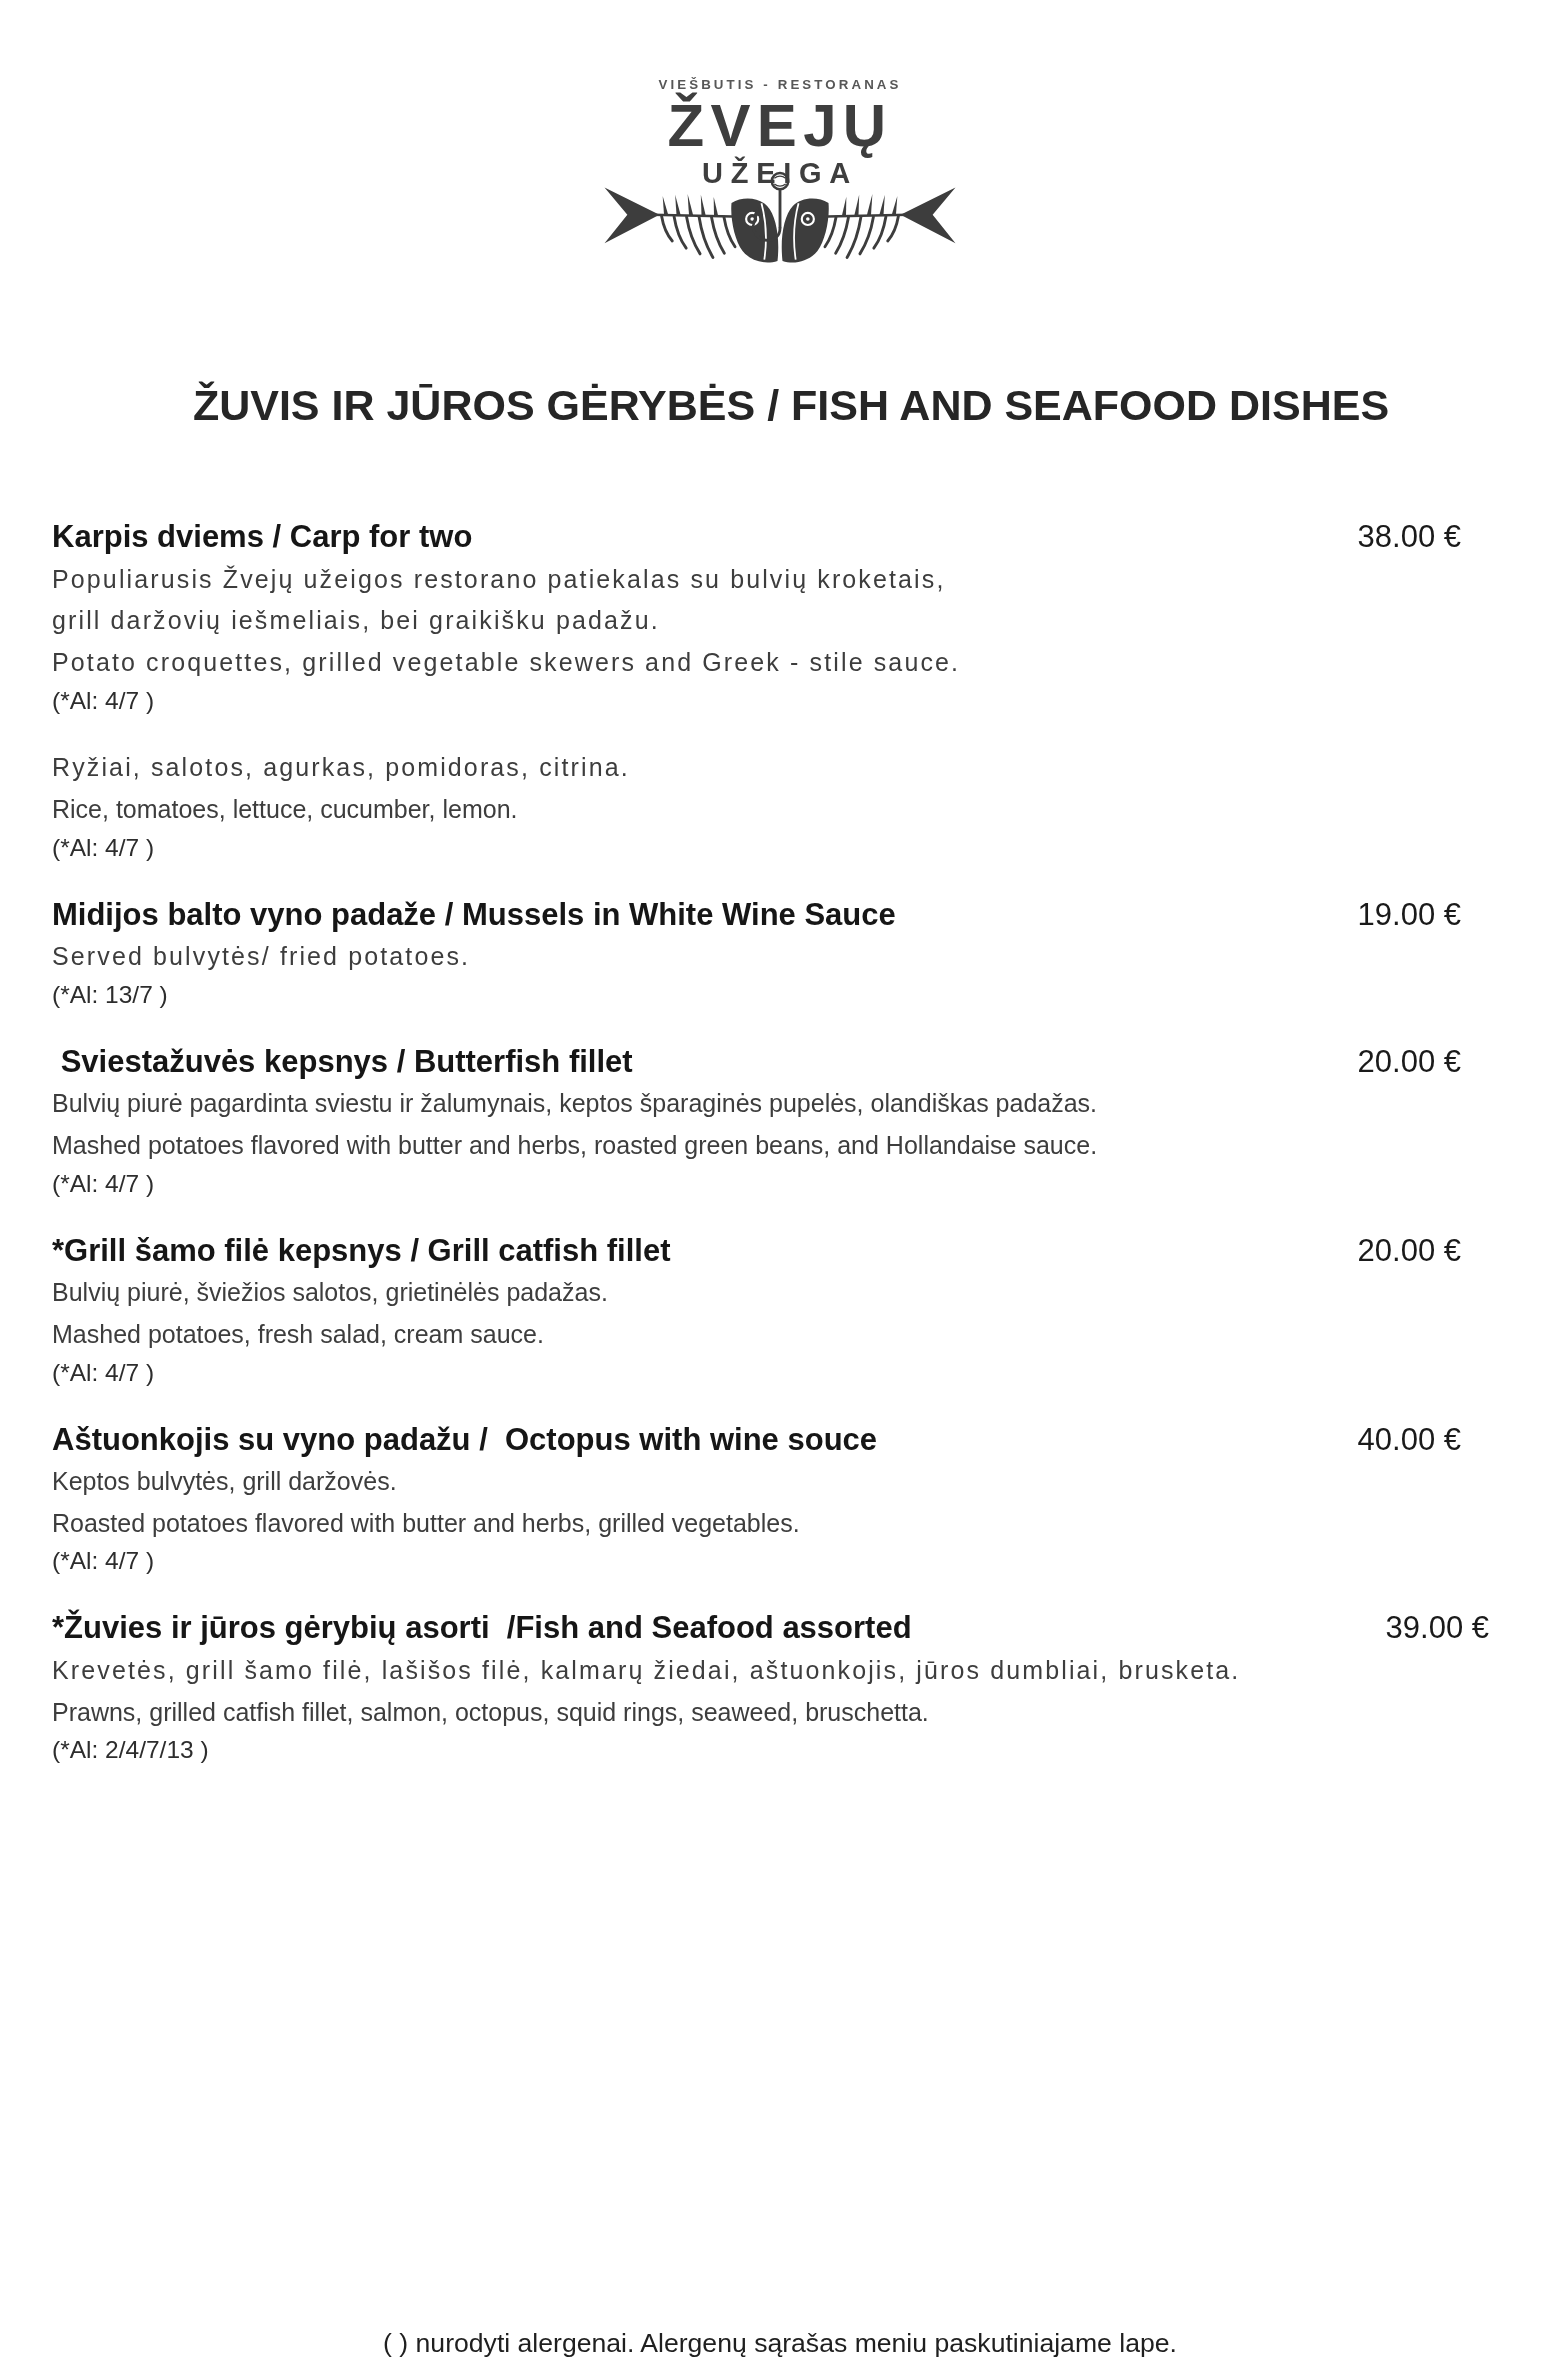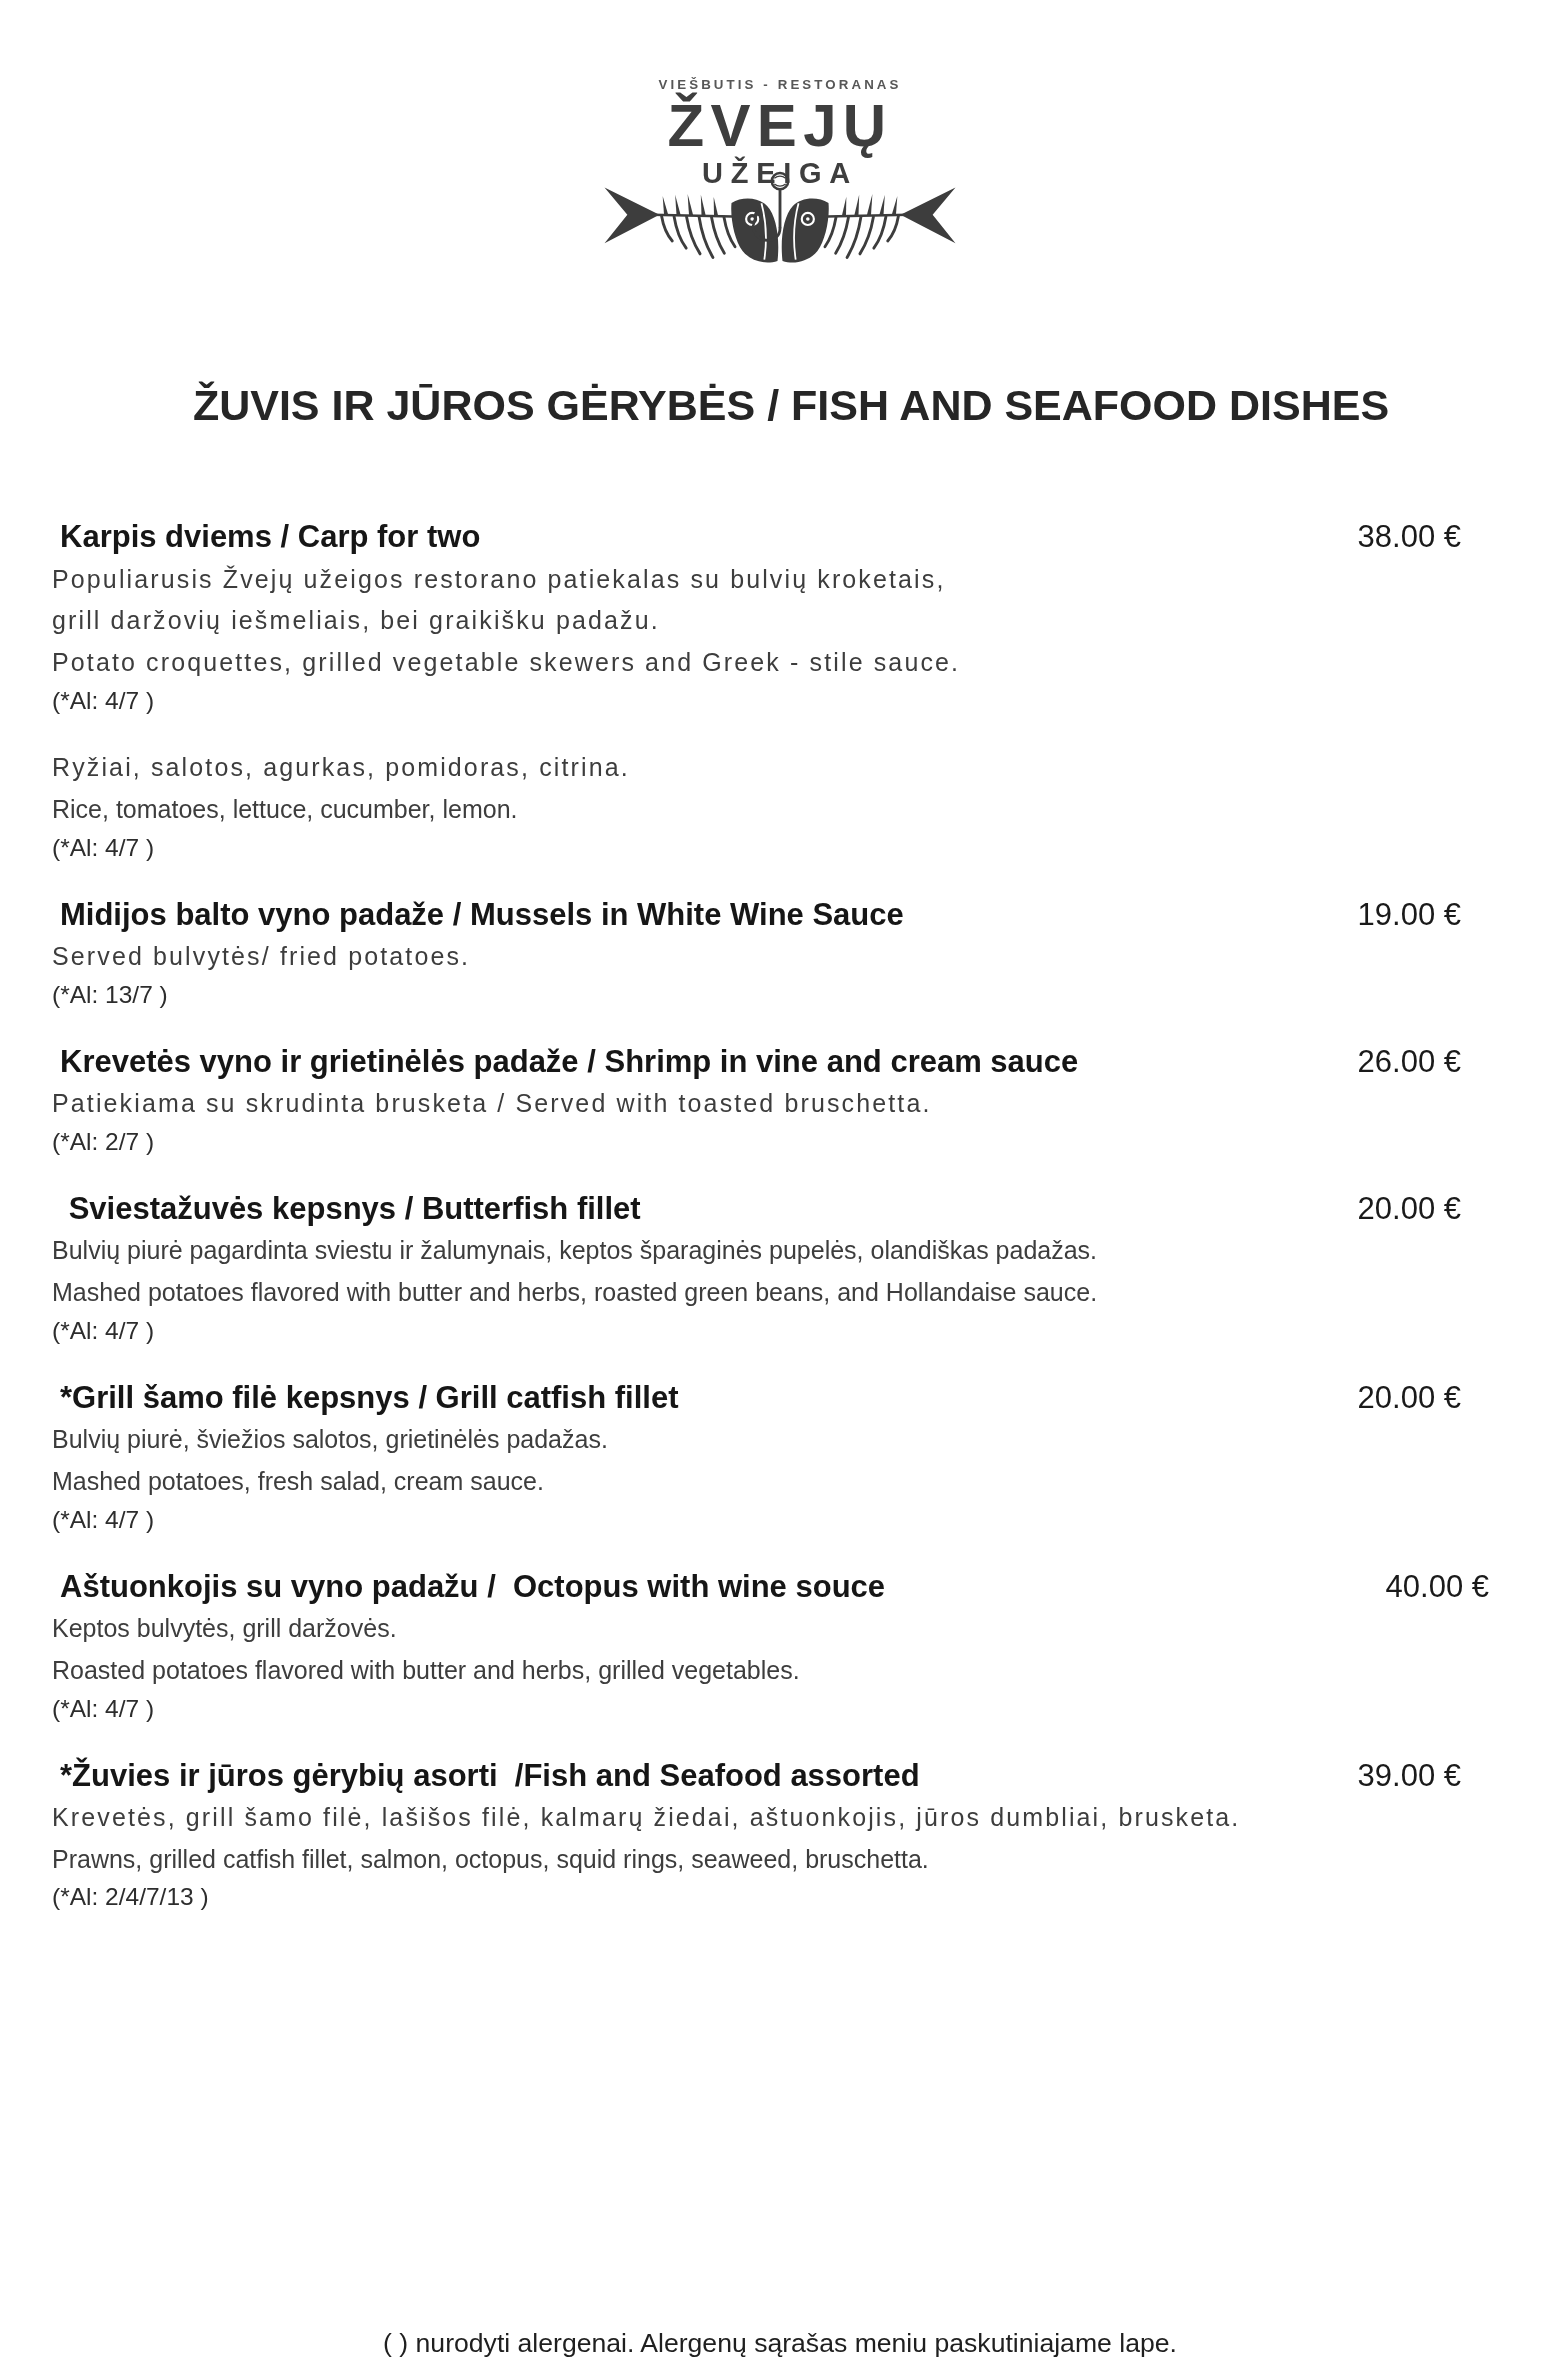--- a/index.html
+++ b/index.html
@@ -31,21 +31,21 @@
 
   
   .page-title {
     text-align:center; margin:105px 0 0;
     font-size:43px; font-weight:600; color:#262626;padding-left:22px;
   }
 
   
   .menu { margin:89px 0 0 52px; width:1409px; }
   .item { margin-bottom:35px; }
-  .item-head { display:flex; justify-content:space-between; align-items:baseline;margin-left:8px; }
+  .item-head { display:flex; justify-content:space-between; align-items:baseline; }
   .title {
     font-size:31px; font-weight:700; margin:0;
     color:#161616; white-space:pre-wrap;
   }
   .price { font-size:31px; font-weight:400; color:#1a1a1a; white-space:nowrap; }
   .item:nth-child(7) .price { margin-right:-28px; }
   .desc {
     font-size:25px; font-weight:400; color:#3d3d3d;
     margin:6.3px 0 0; line-height:1.42; white-space:pre-wrap;
   }
@@ -140,28 +140,20 @@
 
     <section class="item">
       <div class="item-head">
         <h2 class="title">Midijos balto vyno padaže / Mussels in White Wine Sauce</h2>
         <span class="price">19.00 €</span>
       </div>
       <p class="desc tracked">Served bulvytės/ fried potatoes.</p>
       <p class="allergen">(*Al: 13/7 )</p>
     </section>
 
-    <section class="item">
-      <div class="item-head">
-        <h2 class="title">Krevetės vyno ir grietinėlės padaže / Shrimp in vine and cream sauce</h2>
-        <span class="price">26.00 €</span>
-      </div>
-      <p class="desc tracked">Patiekiama su skrudinta brusketa / Served with toasted bruschetta.</p>
-      <p class="allergen">(*Al: 2/7 )</p>
-    </section>
 
     <section class="item">
       <div class="item-head">
         <h2 class="title"> Sviestažuvės kepsnys / Butterfish fillet</h2>
         <span class="price">20.00 €</span>
       </div>
       <p class="desc">Bulvių piurė pagardinta sviestu ir žalumynais, keptos šparaginės pupelės, olandiškas padažas.</p>
       <p class="desc">Mashed potatoes flavored with butter and herbs, roasted green beans, and Hollandaise sauce.</p>
       <p class="allergen">(*Al: 4/7 )</p>
     </section>

